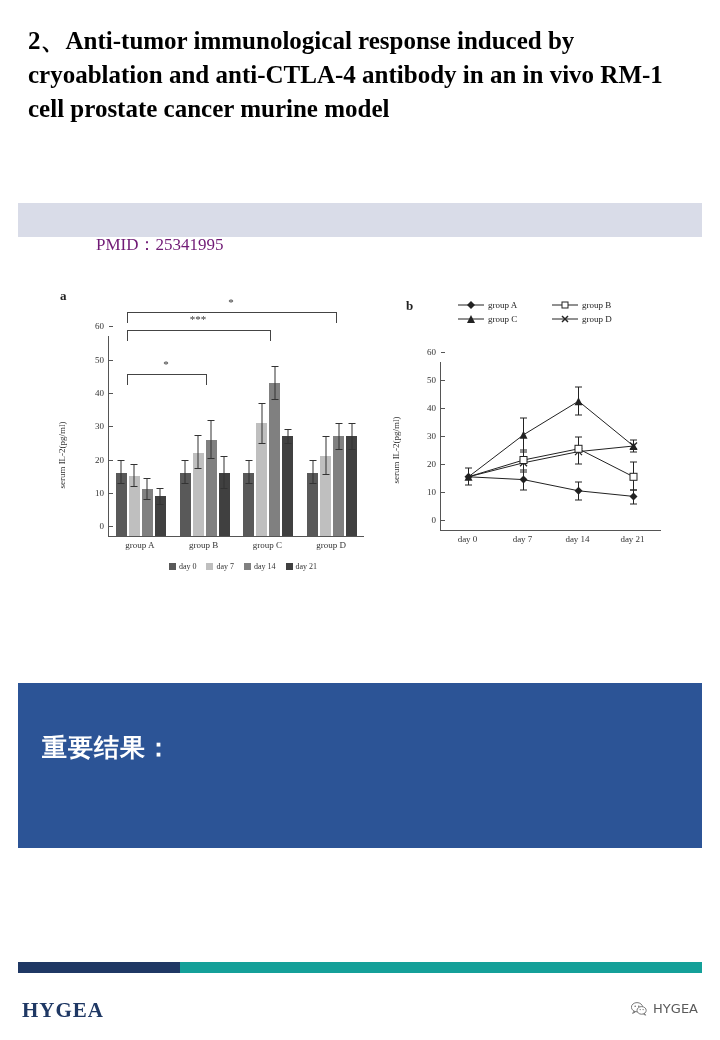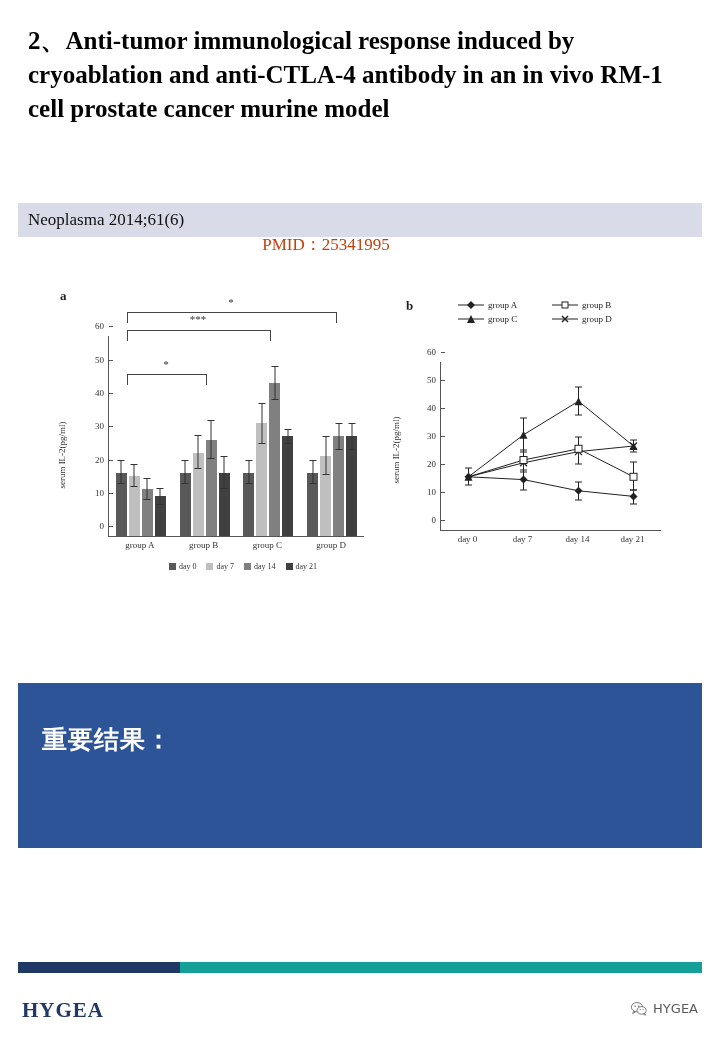--- a/index.html
+++ b/index.html
@@ -45,21 +45,21 @@
   }
   .citation-text {
     font-family: "Liberation Serif", serif;
     font-size: 17px;
     color: #111111;
     padding-left: 10px;
   }
   .citation-pmid {
     font-family: "Liberation Serif", serif;
     font-size: 17px;
-    color: #c2410c;
+    color: #701a75;
     padding-left: 78px;
     margin-top: 48px;
   }
 
   
   .figure {
     position: absolute;
     left: 18px;
     top: 270px;
     width: 684px;
@@ -270,21 +270,21 @@
     position: absolute;
     left: 18px;
     top: 683px;
     width: 684px;
     height: 165px;
     background: #2c5496;
   }
   .conclusion-title {
     position: absolute;
     left: 24px;
-    top: 40px;
+    top: 48px;
     font-family: "DejaVu Sans", sans-serif;
     font-size: 25px;
     font-weight: bold;
     color: #ffffff;
     letter-spacing: 1px;
   }
   .conclusion-text {
     position: absolute;
     left: 24px;
     top: 90px;
@@ -342,21 +342,20 @@
   }
 </style>
 </head>
 <body>
 
 <div class="slide">
 
   <div class="title">2、Anti-tumor immunological response induced by cryoablation and anti-CTLA-4 antibody in an in vivo RM-1 cell prostate cancer murine model</div>
 
   <div class="citation-bar">
-    <span class="citation-text">Neoplasma 2014;61(6)</span>
     <span class="citation-pmid">PMID：25341995</span>
   </div>
 
   <div class="figure">
 
     <div class="panel-label" style="left:42px; top:18px;">a</div>
     <div class="panelA">
       <div class="axis-title-a">serum IL-2(pg/ml)</div>
 
       <div class="plotA">

